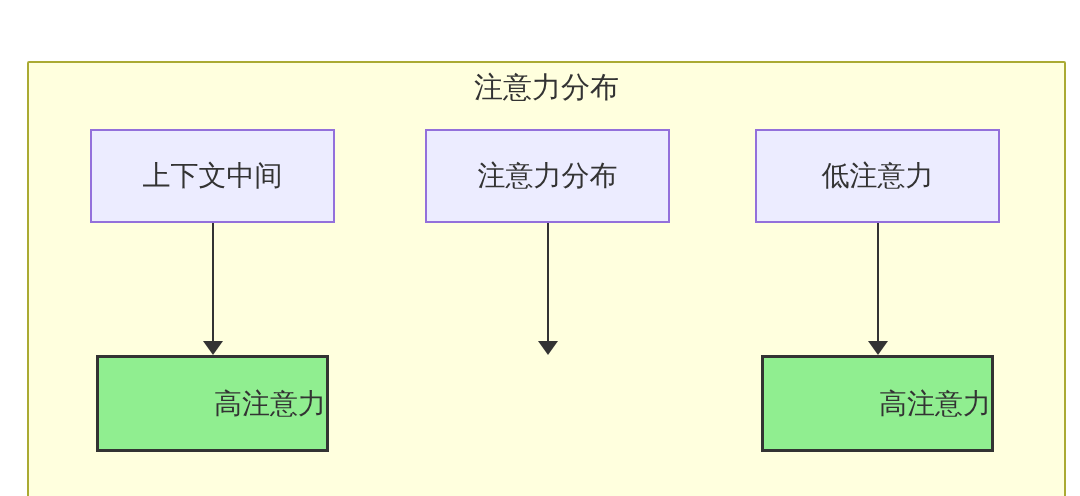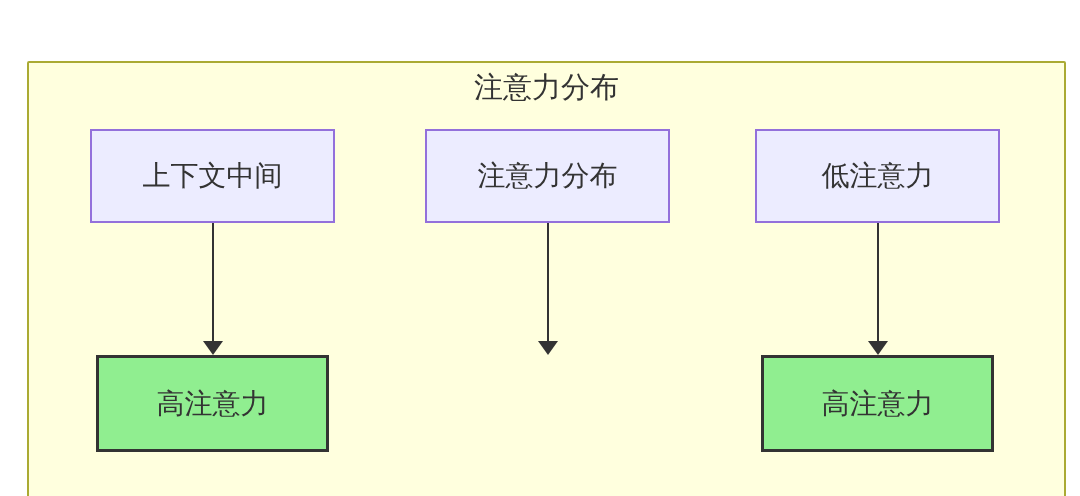--- a/index.html
+++ b/index.html
@@ -76,21 +76,21 @@
     border-right: 10px solid transparent;
     border-top: 14px solid var(--arrow, #333333);
   }
   .target-box {
     width: 233px;
     height: 97px;
     box-sizing: border-box;
     border: 3px solid var(--target-border, #333333);
     display: flex;
     align-items: center;
-    justify-content: center;
+    justify-content: flex-end;
     font-size: 28px;
     color: var(--text, #333333);
   }
   .target-high { background: var(--target-high-fill, #90EE90); }
   .target-low  { background: var(--target-low-fill, #FF8C8C); }
 </style>
 </head>
 <body>
 
 <div class="canvas">

